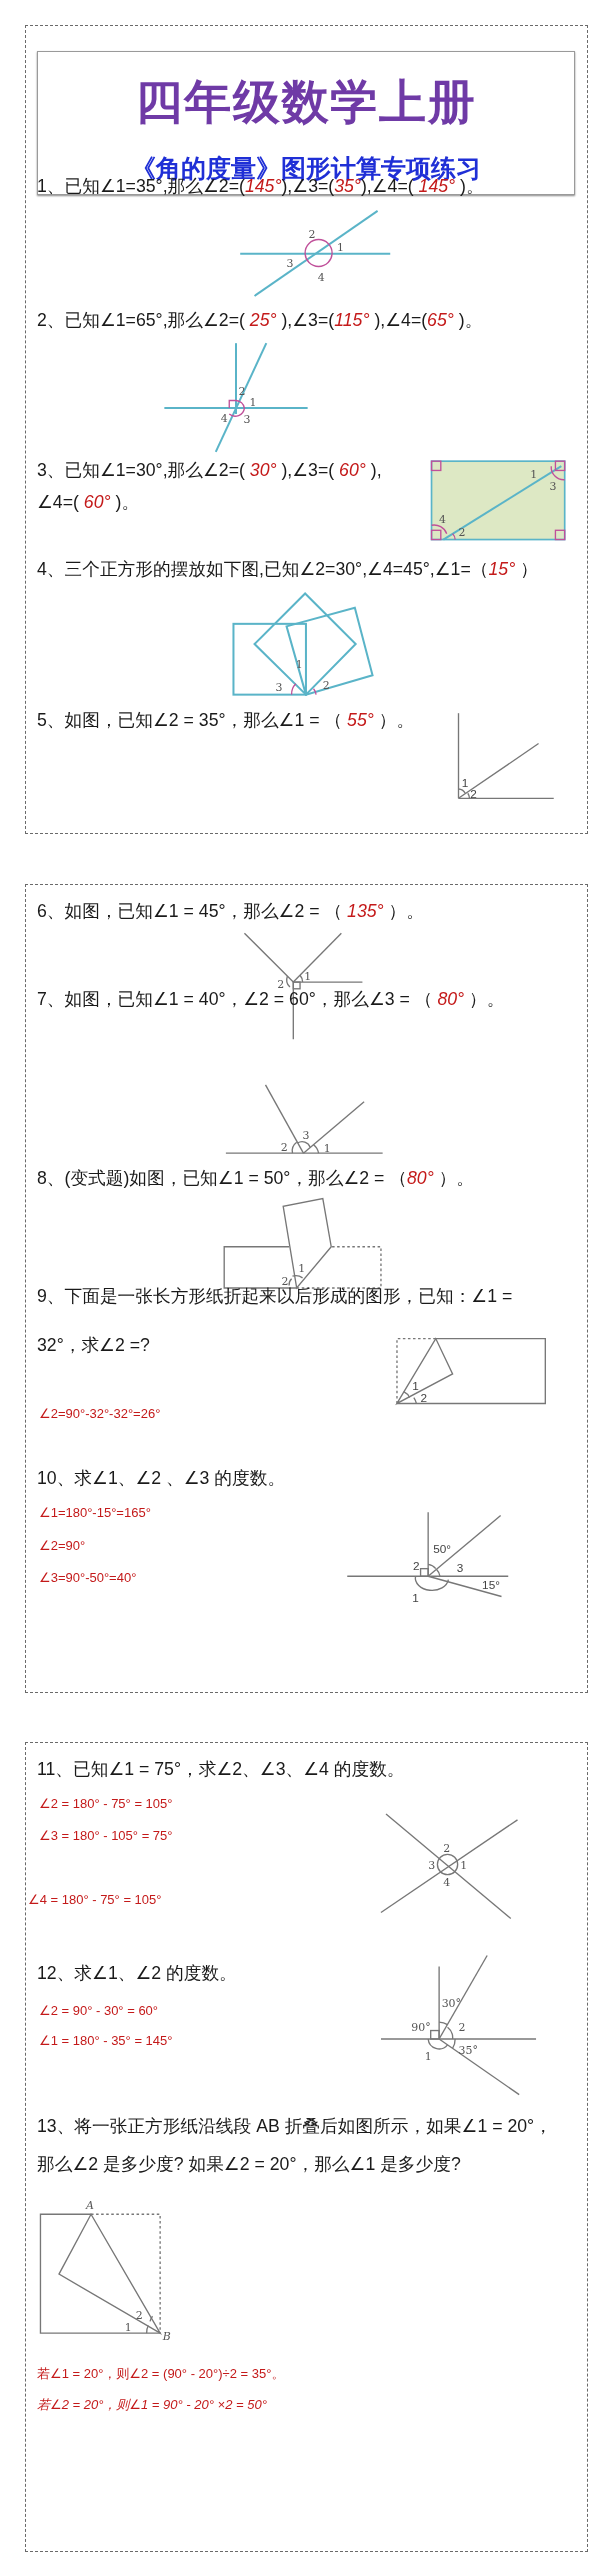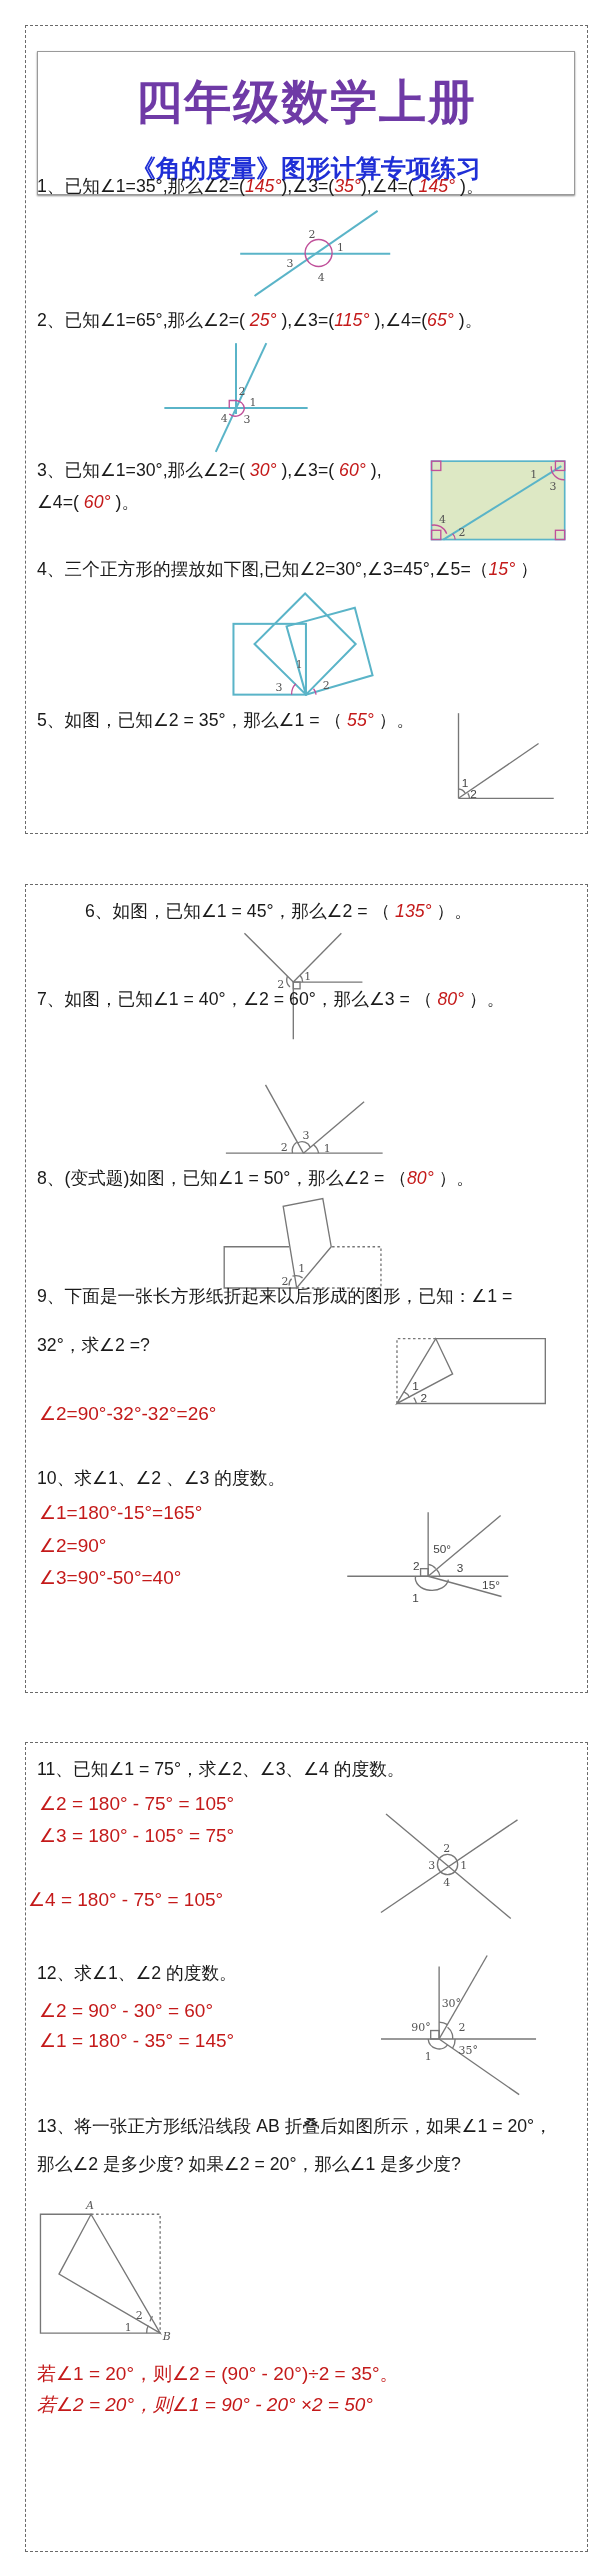--- a/index.html
+++ b/index.html
@@ -7,21 +7,21 @@
          font-family: "Liberation Sans", "DejaVu Sans", sans-serif; color: #1a1a1a; }
   .card { position: absolute; left: 24.5px; width: 563px; border: 0.8px dashed #6a6a6a; box-sizing: border-box; background: #fff; }
   .header-box { position: absolute; left: 37px; top: 51px; width: 538px; height: 144px;
                 border: 0.8px solid #9a9a9a; box-shadow: 0 0.8px 1.7px #888; box-sizing: border-box; background:#fff; }
   .title-main { position: absolute; left: 0; right: 0; top: 18.6px; text-align: center;
                 font-family: "DejaVu Serif", serif; font-weight: bold; font-size: 47px; color: #6f3aa6; letter-spacing: 1.7px; }
   .title-sub { position: absolute; left: 0; right: 0; top: 100px; text-align: center;
                font-family: "DejaVu Serif", serif; font-weight: bold; font-size: 25px; color: #1f2fd6; }
   .q { position: absolute; font-size: 17.7px; white-space: nowrap; line-height: 23.6px; }
   .ans { color: #c41a1a; font-style: italic; }
-  .red-line { position: absolute; font-size: 19px; color: #c41a1a; white-space: nowrap; line-height: 23.6px; }
+  .red-line { position: absolute; font-size: 13px; color: #c41a1a; white-space: nowrap; line-height: 23.6px; }
   svg { position: absolute; overflow: visible; }
   .blue { stroke: #5ab4c8; stroke-width: 2.4; fill: none; }
   .pink { stroke: #c0509a; stroke-width: 1.6; fill: none; }
   .gray { stroke: #777; stroke-width: 1.6; fill: none; }
   .lbl { font-family: "DejaVu Serif", serif; font-size: 13px; fill: #555; }
   .lbls { font-family: "Liberation Sans", sans-serif; font-size: 14px; fill: #444; }
 </style>
 </head>
 <body>
 
@@ -75,21 +75,21 @@
   <path class="pink" d="M654 552 A15 15 0 0 0 670 568"></path>
   <path class="pink" d="M512 622 A16 16 0 0 1 530 632"></path>
   <path class="pink" d="M537 632 A11 11 0 0 1 540 639"></path>
   <text class="lbl" x="629" y="566">1</text>
   <text class="lbl" x="652" y="580">3</text>
   <text class="lbl" x="521" y="619">4</text>
   <text class="lbl" x="544" y="635">2</text>
 </svg>
 
 <div class="q" style="left:37px;top:558px;">
-  <span>4、三个正方形的摆放如下图,已知∠2=30°,∠3=45°,∠5=（</span><span class="ans">15°</span><span> ）</span>
+  <span>4、三个正方形的摆放如下图,已知∠2=30°,∠4=45°,∠1=（</span><span class="ans">15°</span><span> ）</span>
 </div>
 <svg style="left:0;top:0;" width="606" height="2576" viewBox="0 0 719 3054">
   <rect class="blue" x="277" y="739" width="86" height="84"></rect>
   <polygon class="blue" points="363,823 302,763 362,703 422,763"></polygon>
   <polygon class="blue" points="363,823 340,742 421,720 442,800"></polygon>
   <path class="pink" d="M346 823 A17 17 0 0 1 351 810"></path>
   <path class="pink" d="M372 816 A12 12 0 0 1 375 823"></path>
   <text class="lbl" x="351" y="791">1</text>
   <text class="lbl" x="383" y="816">2</text>
   <text class="lbl" x="327" y="819">3</text>
@@ -102,21 +102,21 @@
   <line class="gray" x1="544" y1="845" x2="544" y2="946"></line>
   <line class="gray" x1="544" y1="946" x2="657" y2="946"></line>
   <line class="gray" x1="544" y1="946" x2="639" y2="881"></line>
   <path class="gray" d="M544 935 A10 10 0 0 1 552 940 M555 940 A10 10 0 0 1 557 946"></path>
   <text class="lbls" x="548" y="932">1</text>
   <text class="lbls" x="558" y="946">2</text>
 </svg>
 
 <div class="card" style="top:884px;height:809px;"></div>
 
-<div class="q" style="left:37px;top:900px;margin-left:48px;">
+<div class="q" style="left:37px;top:900px;">
   <span>6、如图，已知∠1 = 45°，那么∠2 = （  </span><span class="ans">135°</span><span> ）。</span>
 </div>
 <svg style="left:0;top:0;" width="606" height="2576" viewBox="0 0 719 3054">
   <line class="gray" x1="290" y1="1106" x2="348" y2="1164"></line>
   <line class="gray" x1="405" y1="1106" x2="348" y2="1164"></line>
   <line class="gray" x1="348" y1="1164" x2="430" y2="1164"></line>
   <line class="gray" x1="348" y1="1164" x2="348" y2="1232"></line>
   <rect class="gray" x="348" y="1164" width="8" height="8"></rect>
   <path class="gray" d="M341 1157 A12 12 0 0 0 344 1170 M356 1156 A12 12 0 0 1 359 1164"></path>
   <text class="lbl" x="361" y="1162">1</text>

